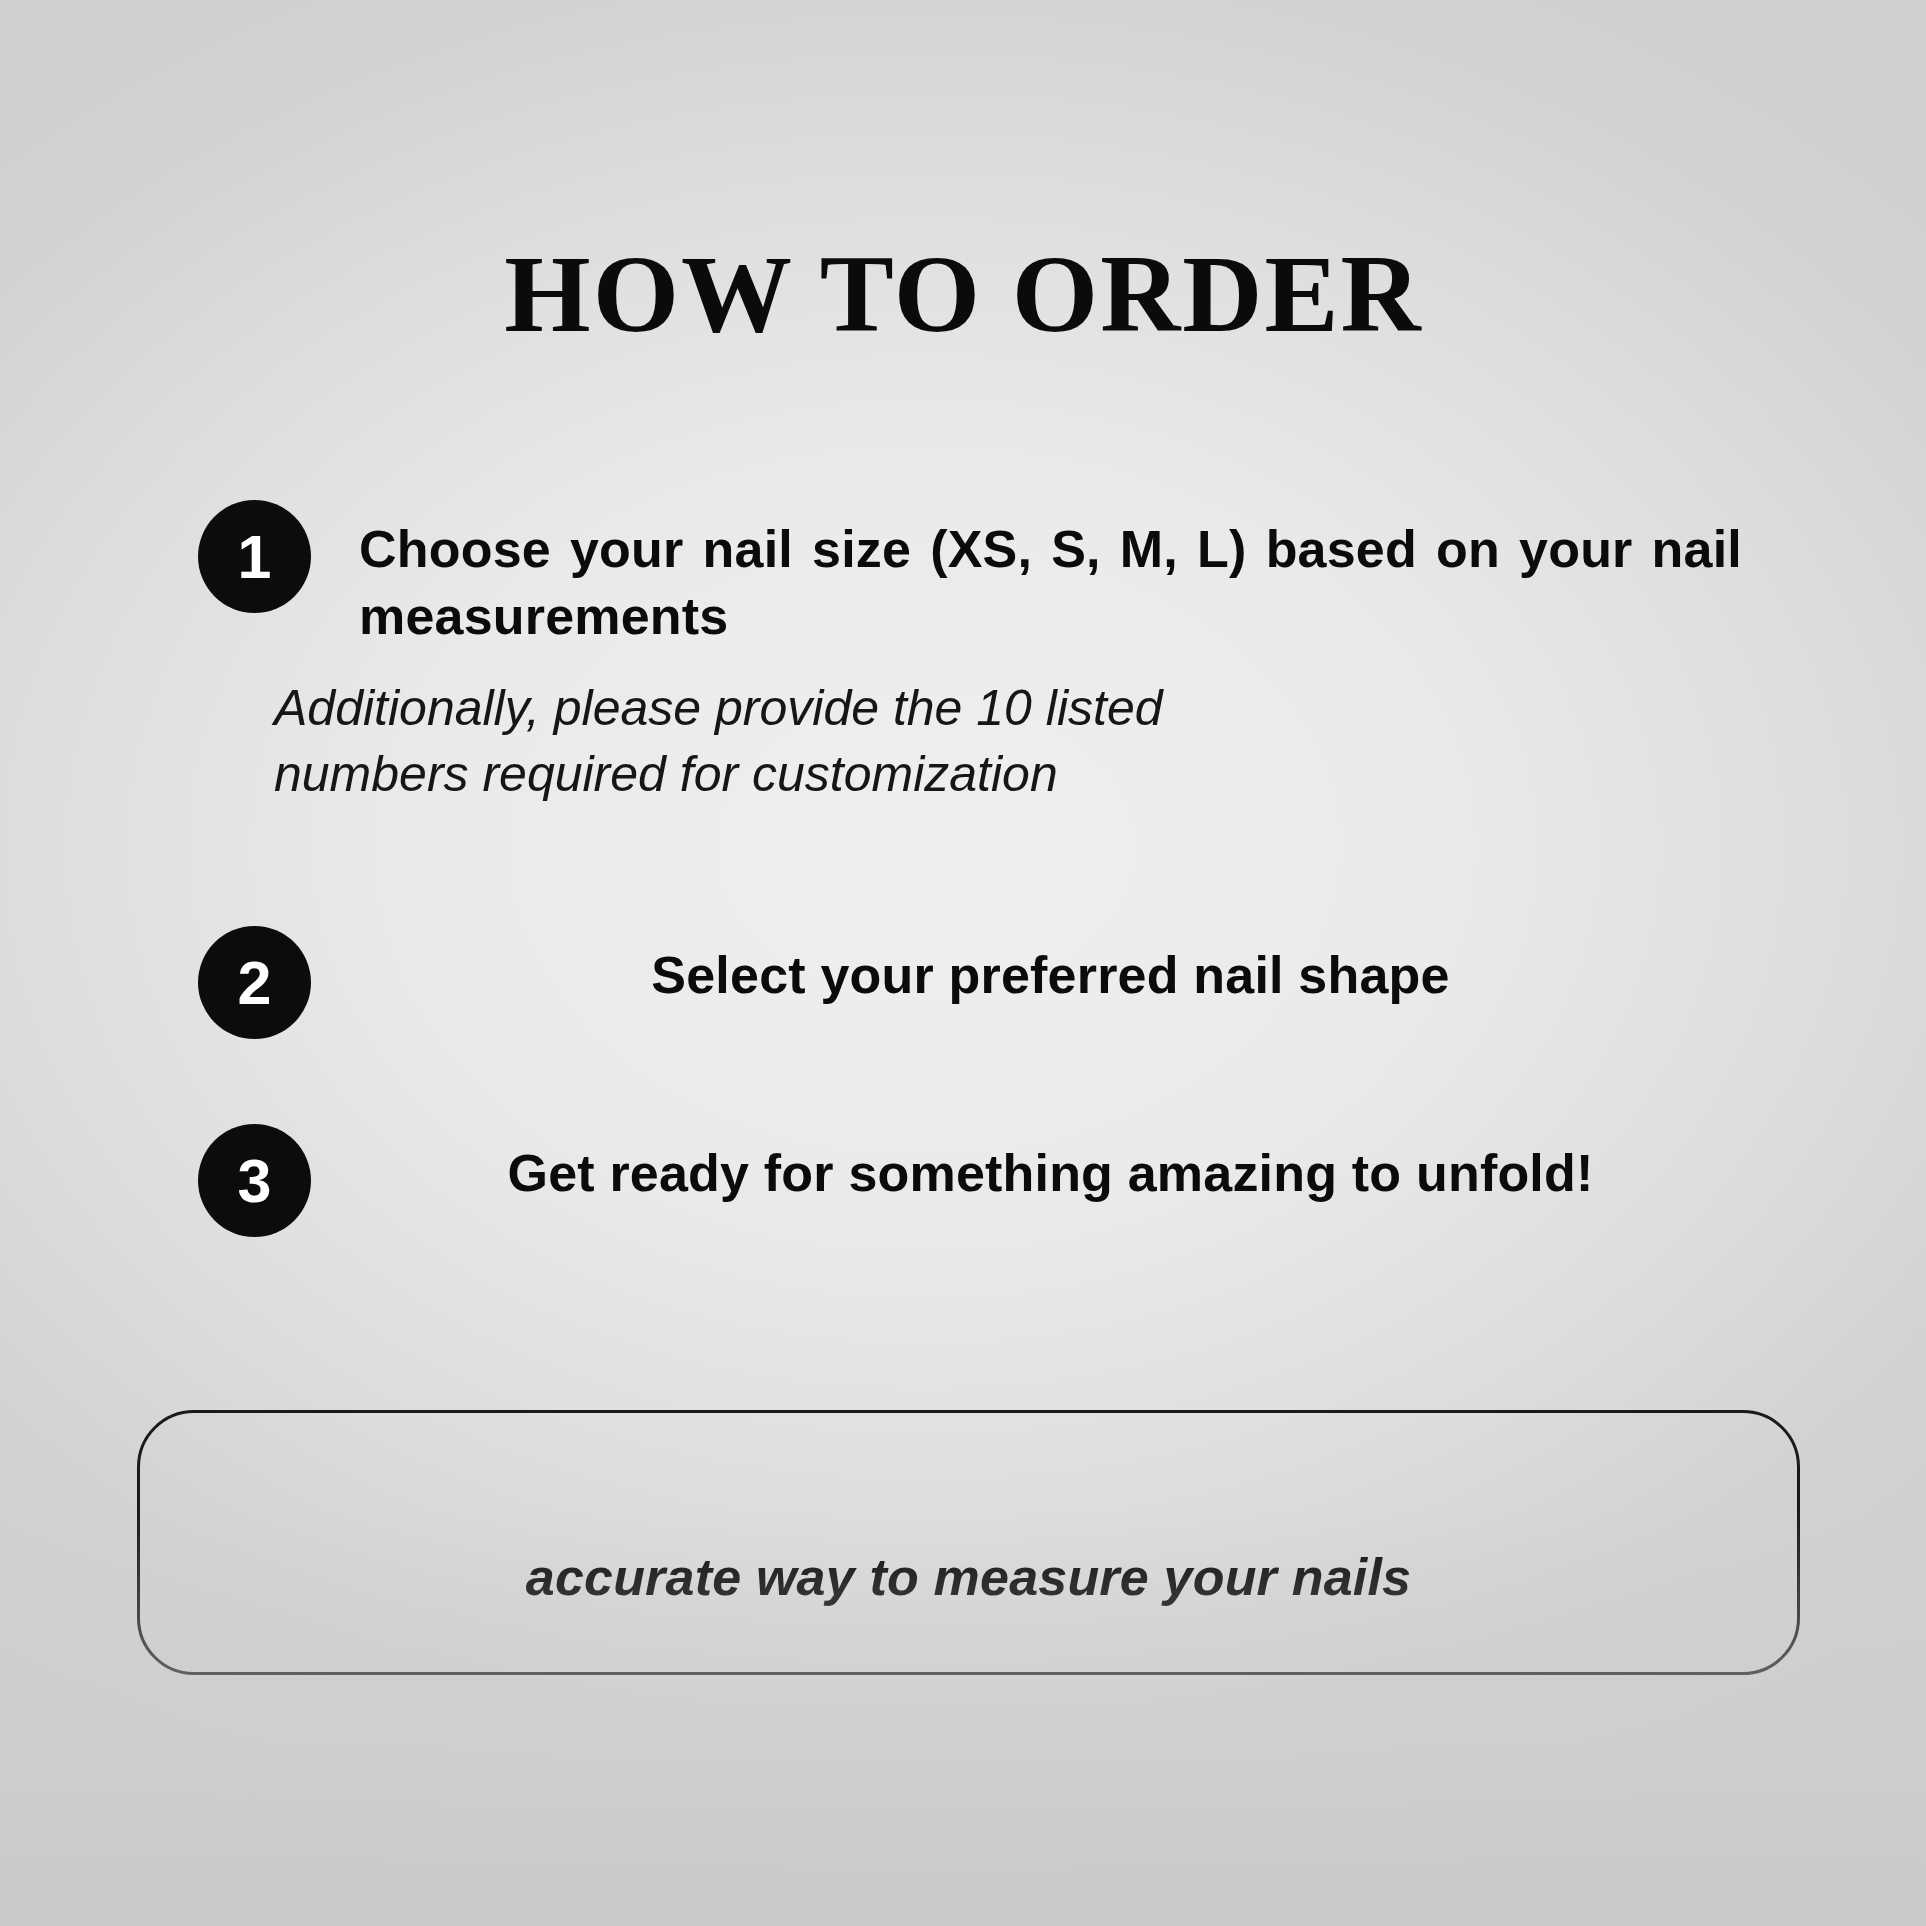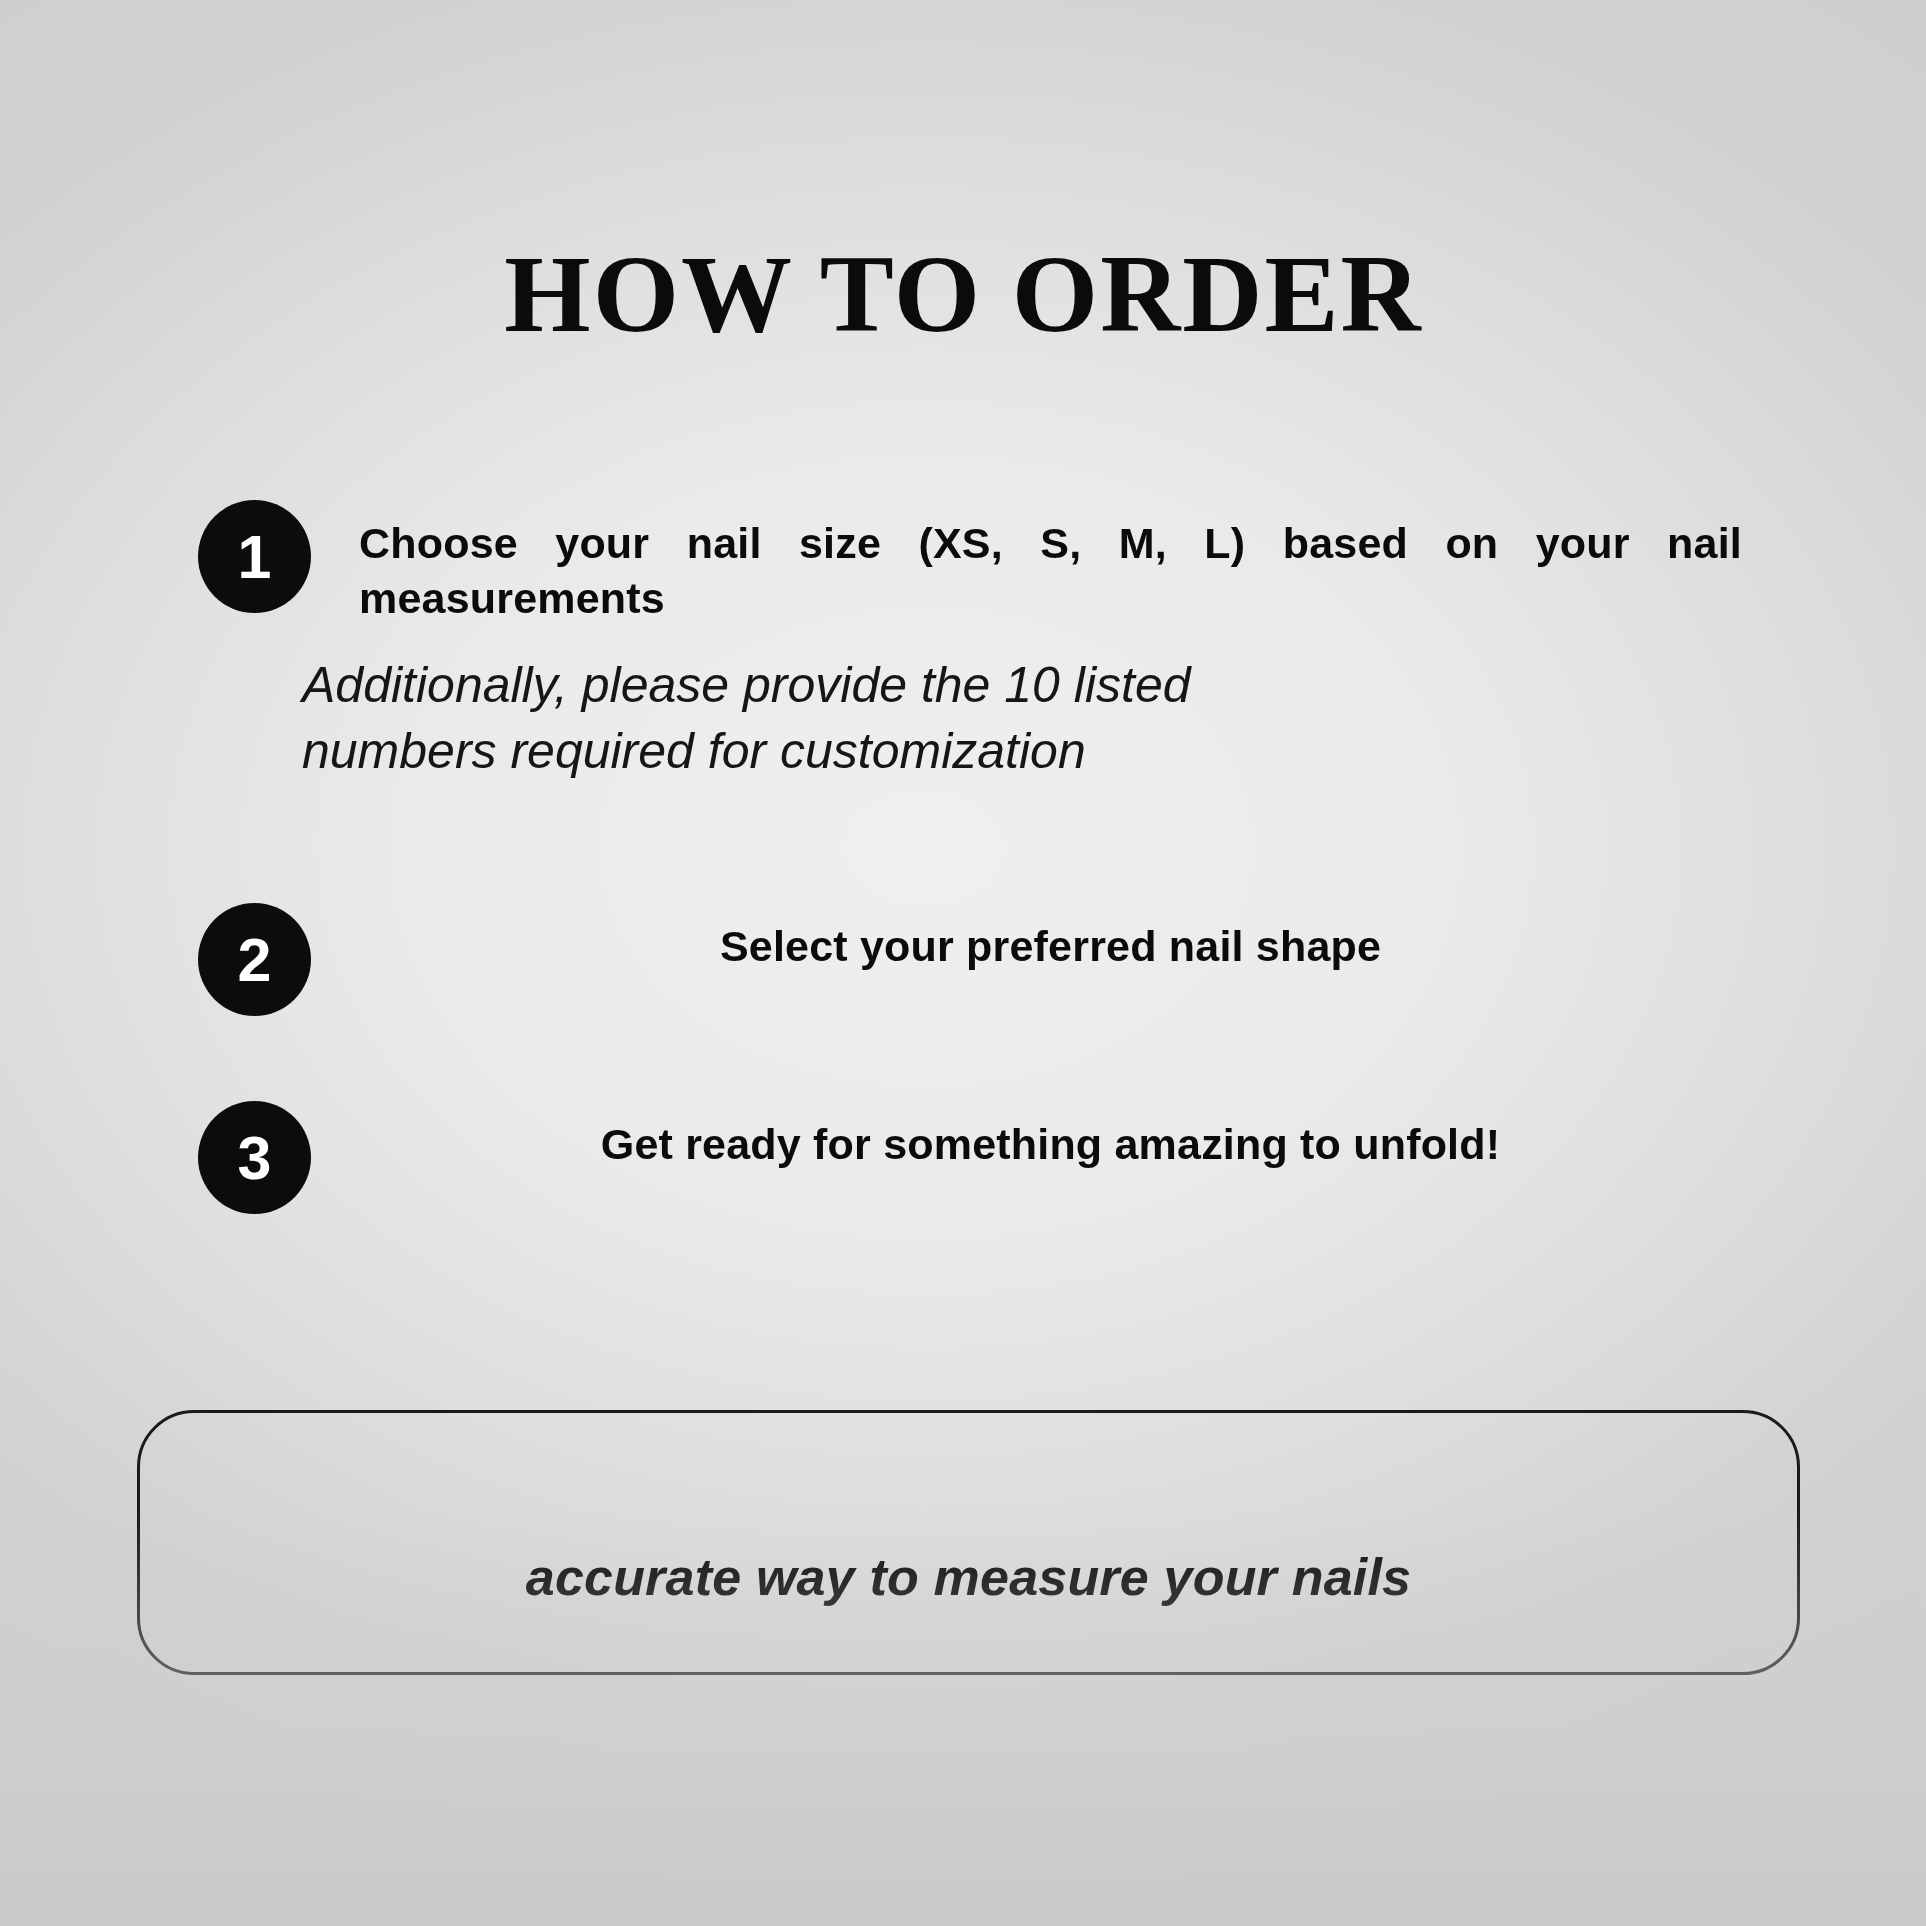--- a/index.html
+++ b/index.html
@@ -70,34 +70,34 @@
     display: flex;
     align-items: center;
     justify-content: center;
     font-size: 61px;
     font-weight: 700;
     font-family: "Liberation Sans", sans-serif;
     margin-right: 48px;
   }
   .step-text {
     flex: 1 1 auto;
-    font-size: 43px;
+    font-size: 52px;
     font-weight: 700;
     color: #0b0b0b;
     line-height: 1.28;
     text-align: justify;
     text-justify: inter-word;
     padding-top: 16px;
     letter-spacing: 0.2px;
   }
   .step-text.nojust {
     text-align: center;
   }
   .substep {
-    margin-left: 104px;
+    margin-left: 76px;
     margin-top: 26px;
     font-size: 50px;
     font-style: italic;
     color: #161616;
     line-height: 1.32;
     text-align: justify;
     text-justify: inter-word;
     width: 1384px;
     font-weight: 400;
   }

